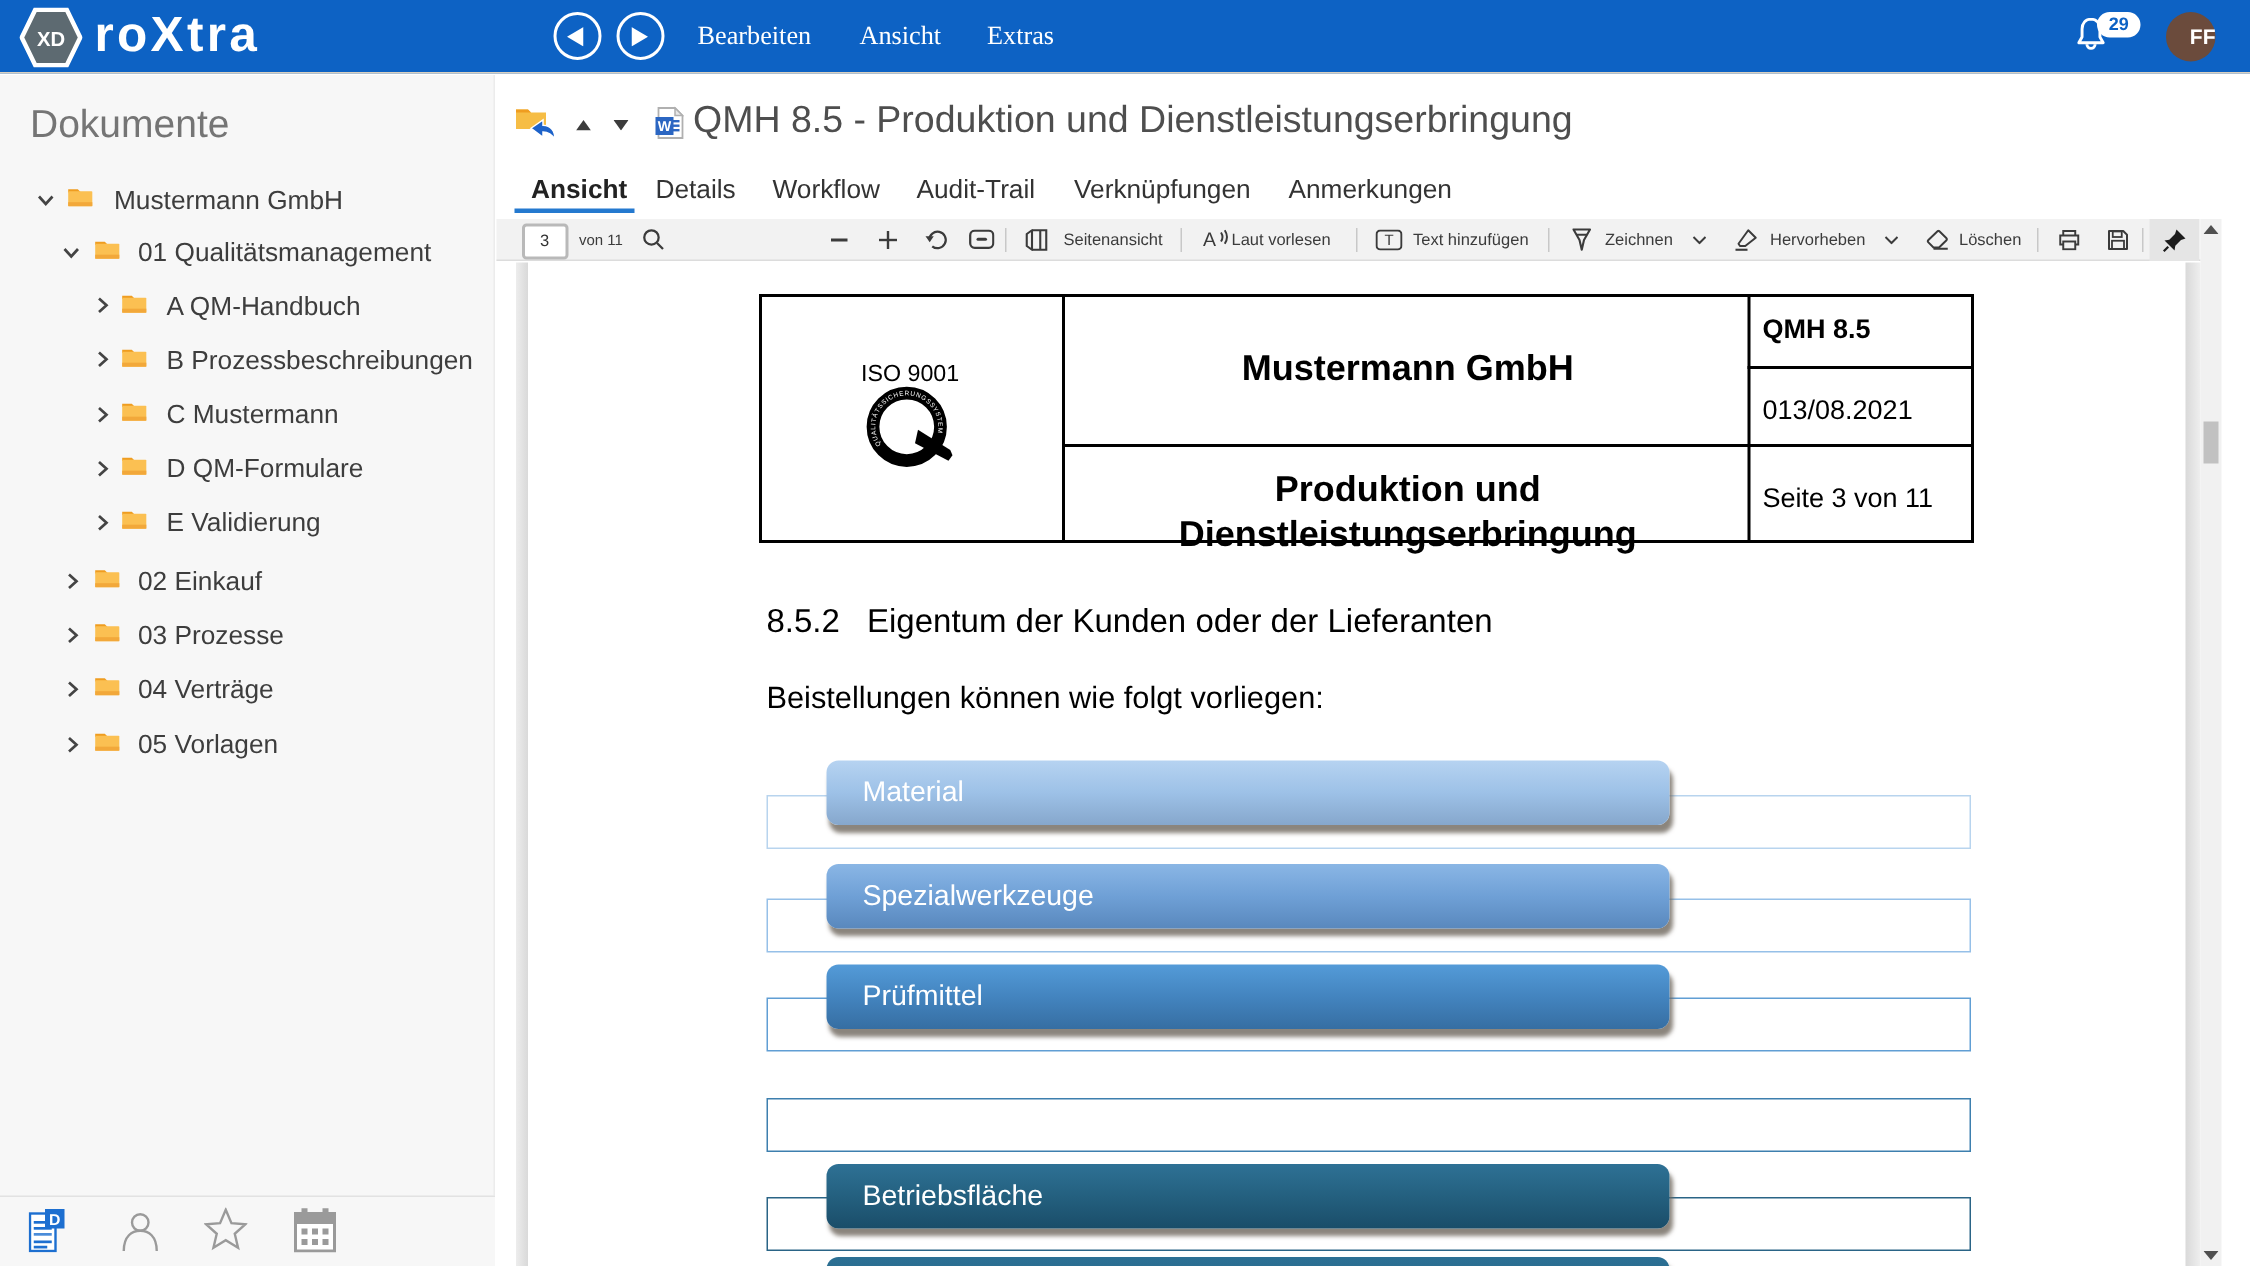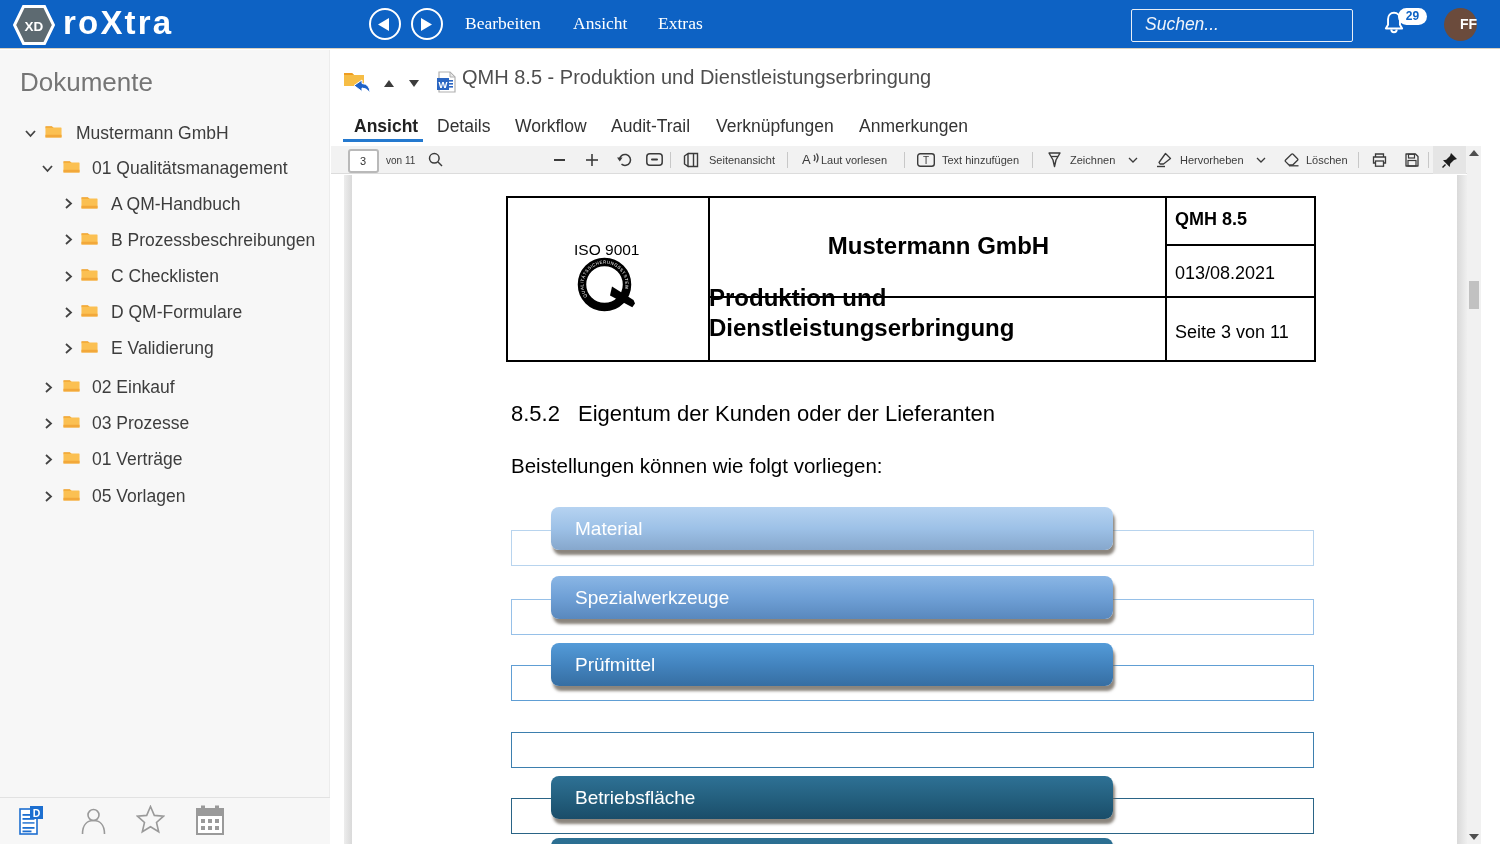--- a/index.html
+++ b/index.html
@@ -18,21 +18,21 @@
   #badge { position:absolute; left:1398px; top:8px; width:29px; height:17px; background:#fff; border-radius:9px; color:#0d62c4; font-size:12px; font-weight:bold; text-align:center; line-height:17px; }
   #avatar { position:absolute; left:1444px; top:8px; width:33px; height:33px; border-radius:50%; background:#6b4b3c; color:#fff; font-size:14px; font-weight:bold; text-align:right; line-height:33px; }
 
   
   #sidebar { position:absolute; left:0; top:50px; width:330px; height:794px; background:#f7f7f7; border-right:1px solid #ececec; }
   #doktitle { position:absolute; left:20px; top:67px; font-size:26px; color:#757575; }
   .trow { position:absolute; font-size:17.5px; color:#3d3d3d; white-space:nowrap; }
   #sidefoot { position:absolute; left:0; top:797px; width:330px; border-top:1px solid #e2e2e2; height:47px; background:#f7f7f7; }
 
   
-  #doctitle { position:absolute; left:462px; top:66px; font-size:20px; color:#4e4e4e; }
+  #doctitle { position:absolute; left:462px; top:66px; font-size:25px; color:#4e4e4e; }
   .tab { position:absolute; top:116px; font-size:17.5px; color:#333; }
   #tabline { position:absolute; left:343px; top:139px; width:80px; height:2.5px; background:#2479cf; }
   #toolbar { position:absolute; left:331px; top:146px; width:1136px; height:28px; background:#f2f2f2; border-bottom:1px solid #dcdcdc; }
   .tbtext { position:absolute; top:154px; font-size:11px; color:#3b3b3b; white-space:nowrap; }
   .tbsep { position:absolute; top:152px; width:1px; height:16px; background:#c8c8c8; }
   #pagebox { position:absolute; left:347.5px; top:149px; width:31px; height:24px; background:#fff; border:2px solid #b9b9b9; border-radius:3px; font-size:11px; color:#333; text-align:center; line-height:20px; }
   #lgutter { position:absolute; left:344px; top:175px; width:8px; height:669px; background:linear-gradient(90deg,#ededed,#d9d9d9); }
   #rgutter { position:absolute; left:1457px; top:175px; width:10px; height:669px; background:linear-gradient(90deg,#d9d9d9,#efefef); }
   #vscroll { position:absolute; left:1467px; top:146px; width:14px; height:698px; background:#f1f1f1; }
   #vthumb { position:absolute; left:1469px; top:281px; width:10px; height:28px; background:#c1c1c1; }
@@ -56,23 +56,20 @@
   <div class="navcirc" style="left:411px"></div>
   <svg class="abs" style="left:378px;top:18px" width="11" height="13">
       <polygon points="11,0 11,13 0,6.5" fill="#fff"></polygon>
     </svg>
   <svg class="abs" style="left:421px;top:18px" width="11" height="13">
       <polygon points="0,0 0,13 11,6.5" fill="#fff"></polygon>
     </svg>
   <div class="menuitem" style="left:465px">Bearbeiten</div>
   <div class="menuitem" style="left:573px">Ansicht</div>
   <div class="menuitem" style="left:658px">Extras</div>
-  <div id="searchbox">
-      <span>Suchen...</span>
-    </div>
   <svg class="abs" style="left:1381px;top:9px" width="26" height="27" viewBox="0 0 24 24">
     <path d="M12 3 C8.7 3 6.5 5.5 6.5 9 L6.5 14 L4.5 17.5 L19.5 17.5 L17.5 14 L17.5 9 C17.5 5.5 15.3 3 12 3 Z" fill="none" stroke="#fff" stroke-width="1.8" stroke-linejoin="round"></path>
     <path d="M9.5 18.5 a2.5 2.5 0 0 0 5 0" fill="none" stroke="#fff" stroke-width="1.8"></path>
   </svg>
   <div id="badge">29</div>
   <div id="avatar">FF</div>
 
   <div id="sidebar"></div>
   <div id="doktitle">Dokumente</div>
 
@@ -117,21 +114,21 @@
   <div class="trow" style="left:111px;top:230px">B Prozessbeschreibungen</div>
 
   <svg class="abs" style="left:63px;top:271px" width="11" height="11">
       <polyline points="3,1 8,5.5 3,10" fill="none" stroke="#444" stroke-width="1.8"></polyline>
     </svg>
   <svg class="abs" style="left:80px;top:266px" width="19" height="15" viewBox="0 0 17 14">
       <path d="M1 3 L7 3 L9 5 L1 5 Z" fill="#ef9d20"></path>
       <rect x="1" y="4.2" width="15" height="9.3" rx="0.5" fill="#fbc052"></rect>
       <rect x="1" y="11" width="15" height="2.5" fill="#f2a83a"></rect>
     </svg>
-  <div class="trow" style="left:111px;top:266px">C Checklisten</div>
+  <div class="trow" style="left:111px;top:266px">C Mustermann</div>
 
   <svg class="abs" style="left:63px;top:307px" width="11" height="11">
       <polyline points="3,1 8,5.5 3,10" fill="none" stroke="#444" stroke-width="1.8"></polyline>
     </svg>
   <svg class="abs" style="left:80px;top:302px" width="19" height="15" viewBox="0 0 17 14">
       <path d="M1 3 L7 3 L9 5 L1 5 Z" fill="#ef9d20"></path>
       <rect x="1" y="4.2" width="15" height="9.3" rx="0.5" fill="#fbc052"></rect>
       <rect x="1" y="11" width="15" height="2.5" fill="#f2a83a"></rect>
     </svg>
   <div class="trow" style="left:111px;top:302px">D QM-Formulare</div>
@@ -167,21 +164,21 @@
   <div class="trow" style="left:92px;top:413px">03 Prozesse</div>
 
   <svg class="abs" style="left:43px;top:454px" width="11" height="11">
       <polyline points="3,1 8,5.5 3,10" fill="none" stroke="#444" stroke-width="1.8"></polyline>
     </svg>
   <svg class="abs" style="left:62px;top:449px" width="19" height="15" viewBox="0 0 17 14">
       <path d="M1 3 L7 3 L9 5 L1 5 Z" fill="#ef9d20"></path>
       <rect x="1" y="4.2" width="15" height="9.3" rx="0.5" fill="#fbc052"></rect>
       <rect x="1" y="11" width="15" height="2.5" fill="#f2a83a"></rect>
     </svg>
-  <div class="trow" style="left:92px;top:449px">01 Verträge</div>
+  <div class="trow" style="left:92px;top:449px">04 Verträge</div>
 
   <svg class="abs" style="left:43px;top:491px" width="11" height="11">
       <polyline points="3,1 8,5.5 3,10" fill="none" stroke="#444" stroke-width="1.8"></polyline>
     </svg>
   <svg class="abs" style="left:62px;top:486px" width="19" height="15" viewBox="0 0 17 14">
       <path d="M1 3 L7 3 L9 5 L1 5 Z" fill="#ef9d20"></path>
       <rect x="1" y="4.2" width="15" height="9.3" rx="0.5" fill="#fbc052"></rect>
       <rect x="1" y="11" width="15" height="2.5" fill="#f2a83a"></rect>
     </svg>
   <div class="trow" style="left:92px;top:486px">05 Vorlagen</div>
@@ -336,21 +333,21 @@
   <div id="vscroll"></div>
   <div id="vthumb"></div>
 
   <div class="abs" style="left:506px;top:196px;width:810px;height:166px;border:2px solid #000"></div>
   <div class="abs" style="left:708px;top:196px;width:2px;height:166px;background:#000"></div>
   <div class="abs" style="left:1165px;top:196px;width:2px;height:166px;background:#000"></div>
   <div class="abs" style="left:1165px;top:244px;width:151px;height:2px;background:#000"></div>
   <div class="abs" style="left:708px;top:296px;width:608px;height:2px;background:#000"></div>
   <div class="doctext" style="left:574px;top:241px;font-size:15.5px">ISO 9001</div>
   <div class="doctext" style="left:709px;top:232px;width:459px;text-align:center;font-size:24px;font-weight:bold">Mustermann GmbH</div>
-  <div class="doctext" style="left:709px;top:283px;width:459px;font-size:24px;font-weight:bold;line-height:30px">Produktion und<br>Dienstleistungserbringung</div>
+  <div class="doctext" style="left:709px;top:312px;width:459px;text-align:center;font-size:24px;font-weight:bold;line-height:30px">Produktion und<br>Dienstleistungserbringung</div>
   <div class="doctext" style="left:1175px;top:209px;font-size:18px;font-weight:bold">QMH 8.5</div>
   <div class="doctext" style="left:1175px;top:263px;font-size:18px">013/08.2021</div>
   <div class="doctext" style="left:1175px;top:322px;font-size:18px">Seite 3 von 11</div>
 
   <svg class="abs" style="left:576px;top:257px" width="66" height="58" viewBox="0 0 66 58">
     <circle cx="28.5" cy="27.5" r="22.5" fill="none" stroke="#000" stroke-width="8.5"></circle>
     <polygon points="36,29.5 57.5,43 59,46.5 56.3,50.2 34,38.5" fill="#000"></polygon>
     <defs>
         <path id="qarc" d="M 11.3 39.55 A 21 21 0 1 1 40.55 44.7" fill="none"></path>
       </defs>

